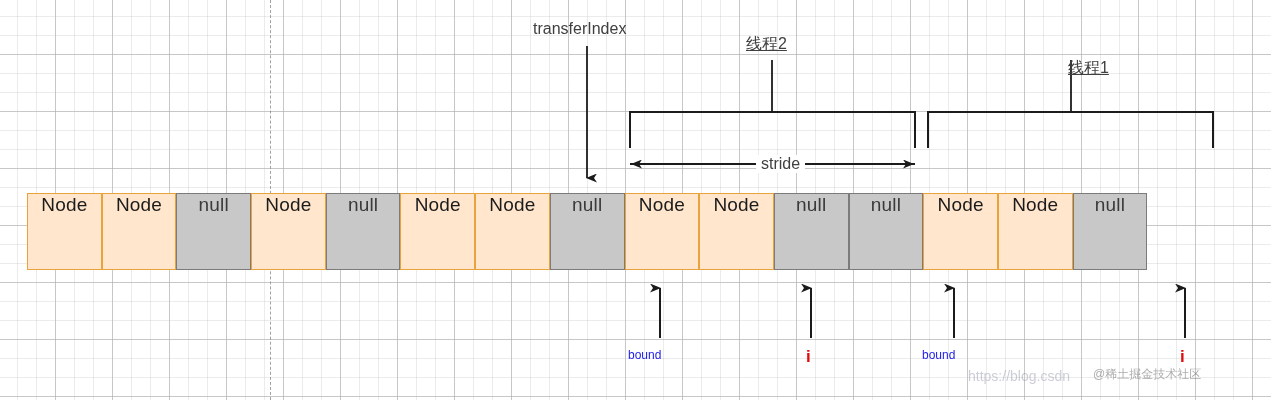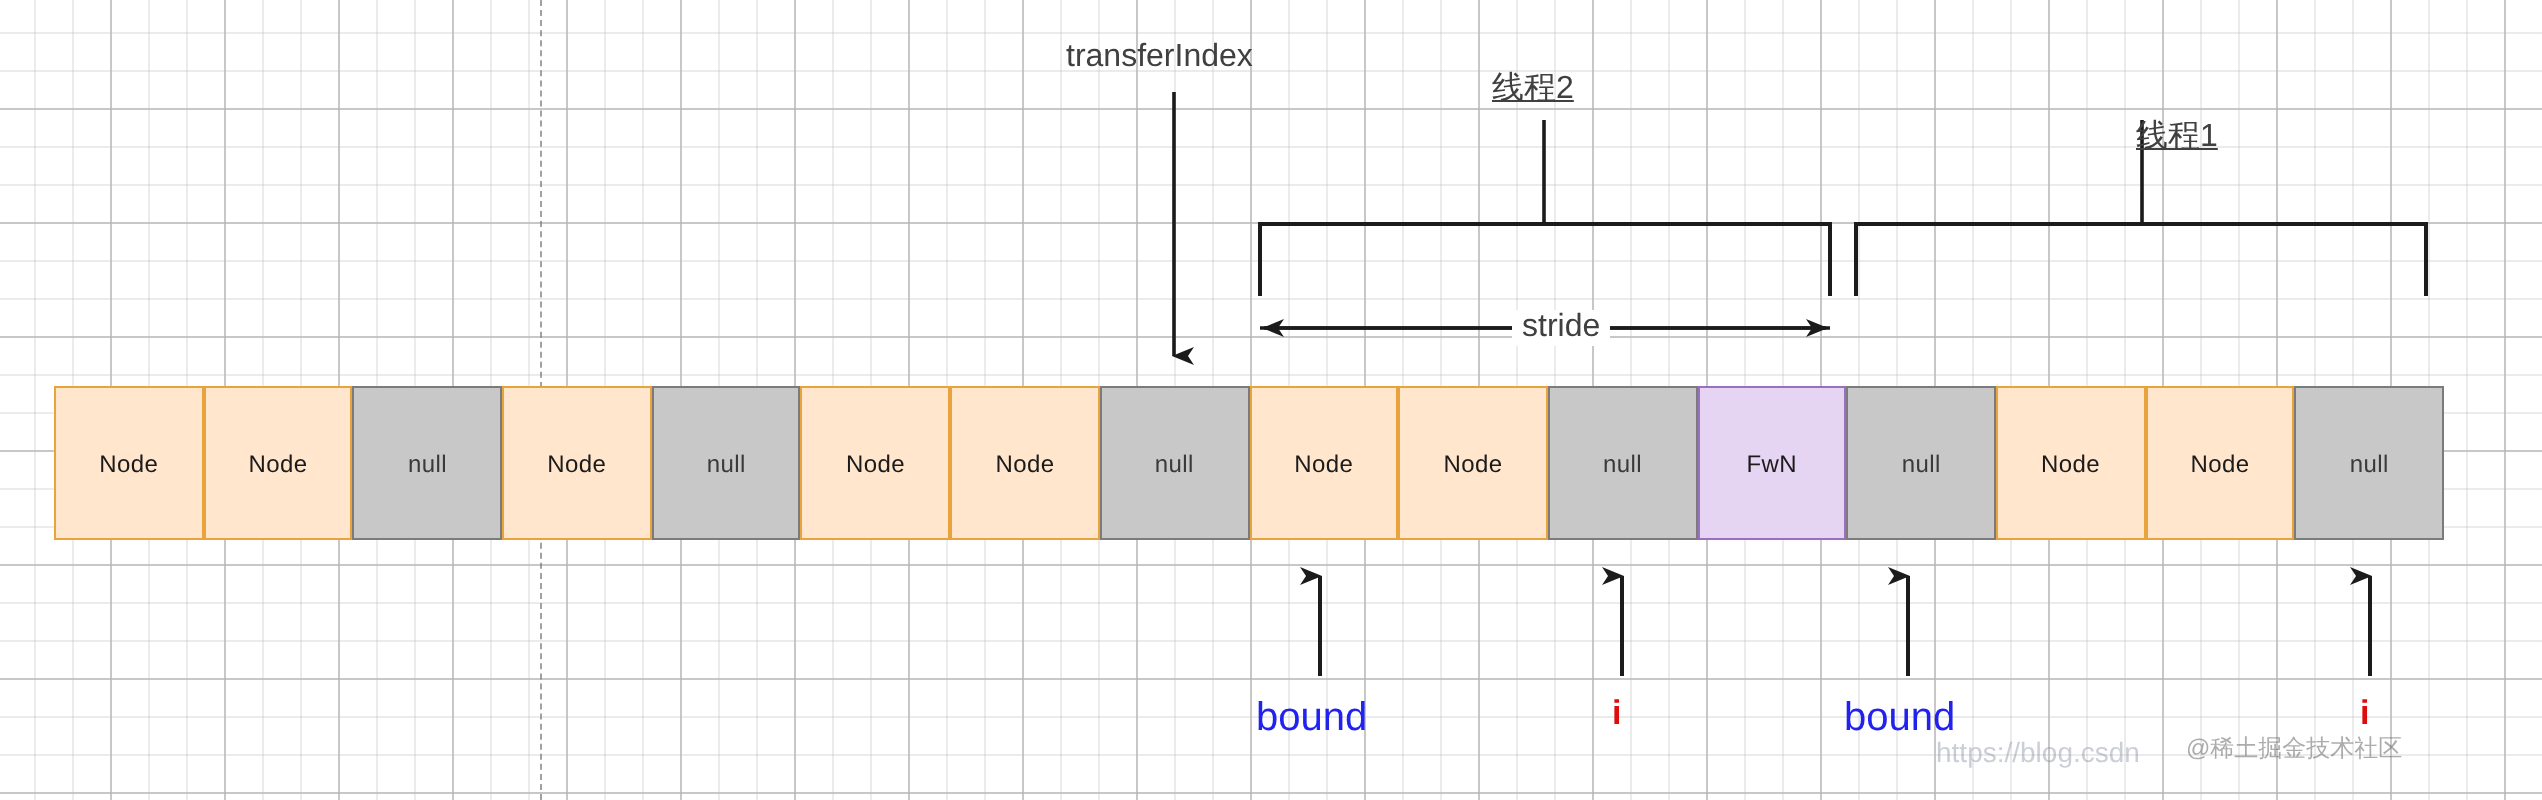--- a/index.html
+++ b/index.html
@@ -33,31 +33,31 @@
   
   #vec{position:absolute;left:0;top:0;width:1271px;height:400px;}
   
   #row{
     position:absolute;left:27px;top:193px;height:77px;
     display:flex;
   }
   .cell{
     width:74.7px;height:77px;
     box-sizing:border-box;
-    display:flex;align-items:center;justify-content:center;
-    font-size:12px;
+    display:flex;align-items:flex-start;justify-content:center;
+    font-size:19px;
     letter-spacing:.2px;
   }
   .cell.node{background:#ffe6cc;border:1.6px solid #e8a33d;color:#1b1b1b;}
   .cell.null{background:#c8c8c8;border:1.6px solid #7b7b7b;color:#3a3a3a;}
   .cell.fwn {background:#e6d5f2;border:1.6px solid #9a6fbf;color:#1b1b1b;}
   
   .lbl{position:absolute;font-size:16px;color:#404040;white-space:nowrap;}
   .lbl.cn{font-size:16px;text-decoration:underline;}
-  .lbl.bound{color:#2222ee;font-size:20px;}
+  .lbl.bound{color:#2222ee;font-size:12px;}
   .lbl.ivar{color:#dd0d0d;font-size:17px;font-weight:bold;}
   .lbl.stride{font-size:16px;background:#ffffff;padding:0 5px;}
   #wm-url{
     position:absolute;left:968px;top:368px;
     font-size:14px;color:rgba(120,125,150,.38);white-space:nowrap;
   }
   #wm-brand{
     position:absolute;left:1093px;top:366px;
     font-size:12px;color:rgba(95,95,95,.52);white-space:nowrap;
   }
@@ -149,23 +149,20 @@
     </div>
   <div class="cell node">
       <span>Node</span>
     </div>
   <div class="cell node">
       <span>Node</span>
     </div>
   <div class="cell null">
       <span>null</span>
     </div>
-  <div class="cell fwn">
-      <span>FwN</span>
-    </div>
   <div class="cell null">
       <span>null</span>
     </div>
   <div class="cell node">
       <span>Node</span>
     </div>
   <div class="cell node">
       <span>Node</span>
     </div>
   <div class="cell null">

